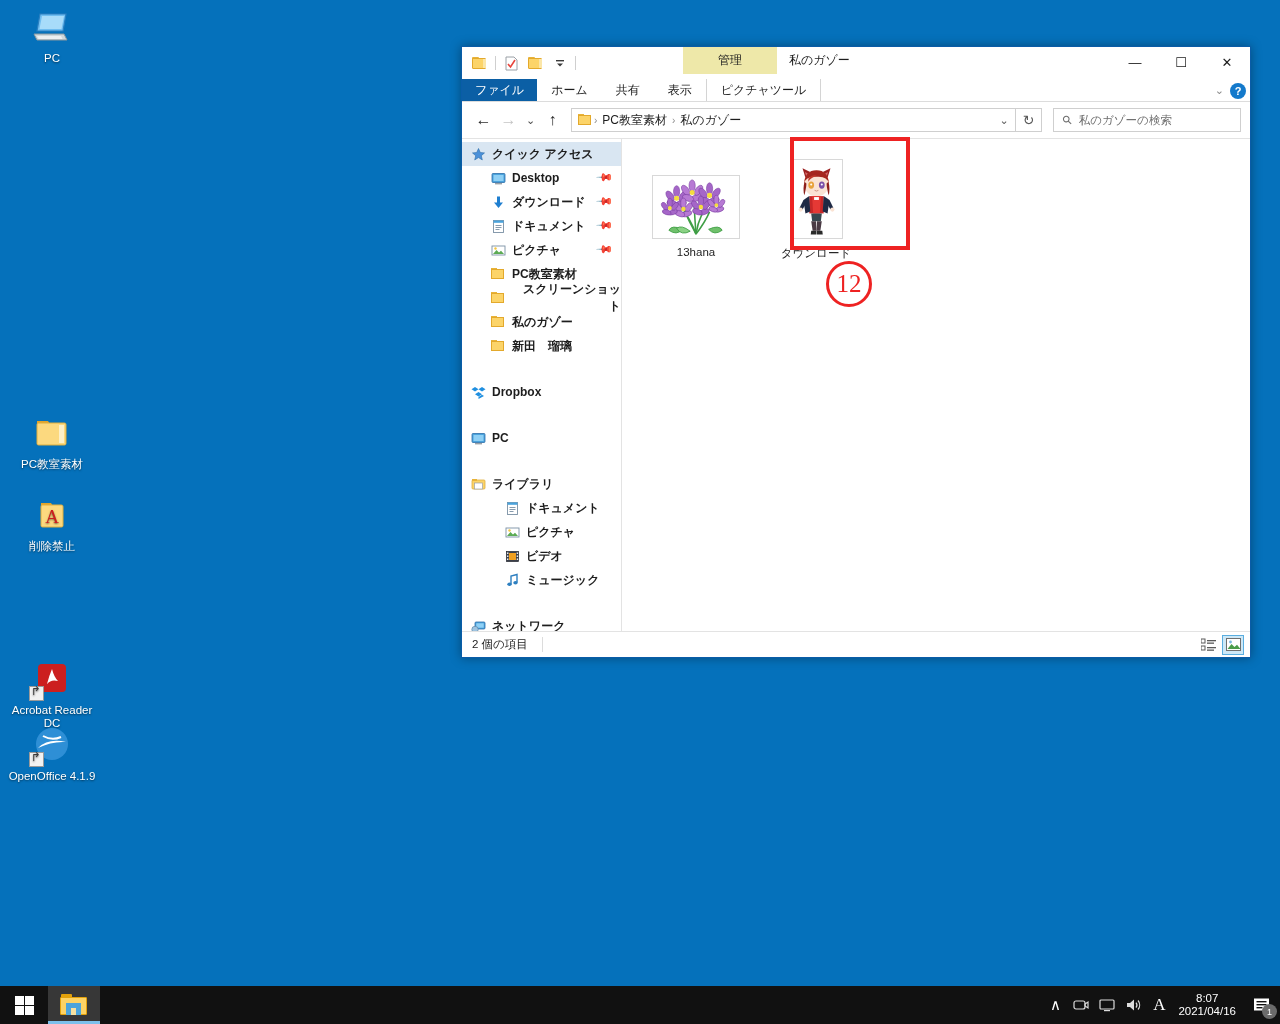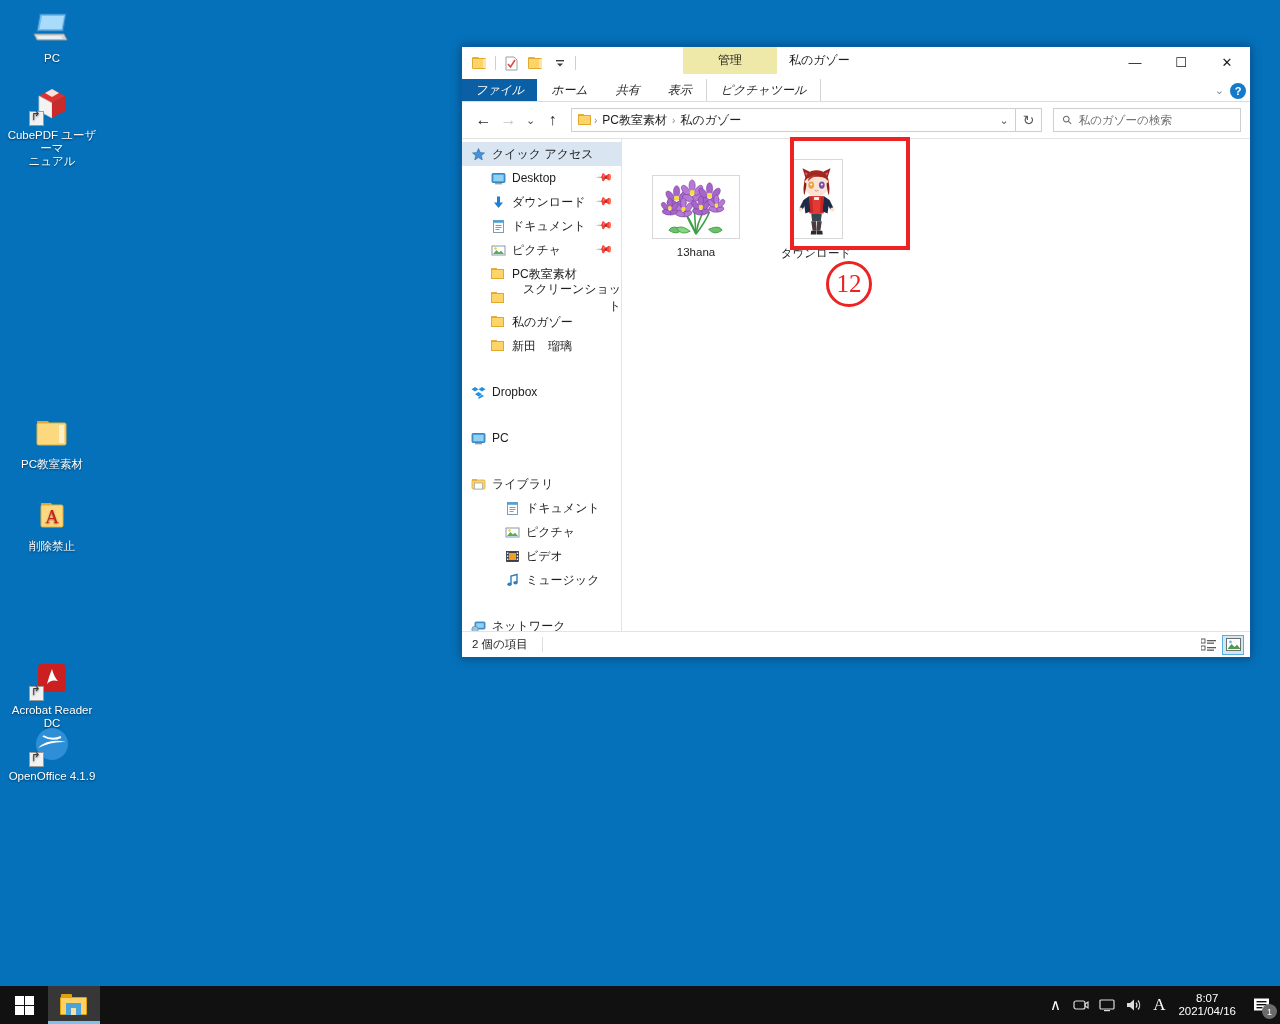--- a/index.html
+++ b/index.html
@@ -109,21 +109,21 @@
                display: flex; align-items: center; font-size: 12px; color: #1d1d1d; }
   #wincontrols { position: absolute; right: 0; top: 0; display: flex; }
   .wc { width: 46px; height: 30px; display: flex; align-items: center;
         justify-content: center; font-size: 13px; color: #1b1b1b; }
 
   #ribbon-tabs {
     height: 23px; background: #ffffff; display: flex; align-items: stretch;
     border-bottom: 1px solid #dcdcdc; position: relative;
   }
   .rtab { display: flex; align-items: center; padding: 0 14px; font-size: 12px;
-          color: #1d1d1d; font-style: italic; }
+          color: #1d1d1d; }
   .rtab.file { background: #0b5fa5; color: #ffffff; padding: 0 13px; }
   .rtab.ctxsub { border-left: 1px solid #d4d4d4; border-right: 1px solid #d4d4d4; }
   #ribbon-right { position: absolute; right: 4px; top: 0; height: 23px;
                   display: flex; align-items: center; gap: 6px; }
   .chev-sm { font-size: 11px; color: #8a8a8a; }
   .help-btn { width: 16px; height: 16px; border-radius: 50%; background: #1379cb;
       color: #fff; font-size: 11px; font-weight: bold; display: flex;
       align-items: center; justify-content: center; }
 
   #navbar { height: 36px; background: #ffffff; display: flex; align-items: center;
@@ -151,21 +151,21 @@
   }
   .search-glyph { font-size: 12px; color: #6e6e6e; transform: rotate(-45deg);
                   display: inline-block; }
 
   #body-area { flex: 1; display: flex; border-top: 1px solid #e3e3e3; min-height: 0; }
   #sidebar {
     width: 160px; background: #ffffff; border-right: 1px solid #e3e3e3;
     padding-top: 3px; overflow: hidden; font-size: 12px; color: #1d1d1d;
   }
   .side-row { height: 24px; display: flex; align-items: center; gap: 6px;
-              padding-left: 8px; position: relative; }
+              padding-left: 8px; position: relative; font-weight: bold; }
   .side-row.header { background: #d9e6f2; }
   .side-row.indent1 { padding-left: 28px; text-align: right; }
   .side-row.indent2 { padding-left: 42px; }
   .side-row.gap { margin-top: 22px; }
   .side-ico { width: 16px; height: 16px; display: flex; align-items: center;
               justify-content: center; flex: 0 0 16px; }
   .pin { position: absolute; right: 9px; top: 5px; font-size: 11px; color: #7d7d7d;
          transform: rotate(45deg); }
 
   .ico-folder { width: 14px; height: 12px; position: relative; }
@@ -219,33 +219,20 @@
       <svg width="42" height="42" viewBox="0 0 42 42">
         <path d="M9 8 h26 l-3 17 h-26 z" fill="#6fbdf0" stroke="#2a7fc0" stroke-width="1.2"></path>
         <path d="M11 10 h22 l-2.5 13 h-22 z" fill="#a8dcfa"></path>
         <path d="M3 28 h30 l3 6 h-30 z" fill="#cfd8dc" stroke="#8a98a0" stroke-width="1"></path>
         <path d="M6 30 h24 l1.5 3 h-24 z" fill="#eceff1"></path>
       </svg>
     </span>
     <span class="lbl">PC</span>
   </div>
 
-  <div class="desk-icon" style="top:83px;">
-    <span class="glyph">
-      <svg width="42" height="42" viewBox="0 0 42 42">
-        <path d="M8 13 l13 -7 l13 7 l-13 7 z" fill="#e03131"></path>
-        <path d="M8 13 v15 l13 7 v-15 z" fill="#f3f3f3" stroke="#cccccc" stroke-width=".8"></path>
-        <path d="M34 13 v15 l-13 7 v-15 z" fill="#c92a2a"></path>
-        <path d="M14 10 l7 -4 l7 4 l-7 4 z" fill="#ffffff" opacity=".85"></path>
-      </svg>
-      <span class="shortcut"></span>
-    </span>
-    <span class="lbl">CubePDF ユーザーマ
-ニュアル</span>
-  </div>
 
 
 
 
   <div class="desk-icon" style="top:412px;">
     <span class="glyph">
       <svg width="42" height="42" viewBox="0 0 42 42">
         <path d="M6 9 h11 l2 3 h-13 z" fill="#e2a42a"></path>
         <rect x="6" y="11" width="29" height="22" rx="1.5" fill="#fcd97f" stroke="#deae3f" stroke-width="1"></rect>
         <rect x="28" y="13" width="5" height="18" fill="#fdf0c8"></rect>

